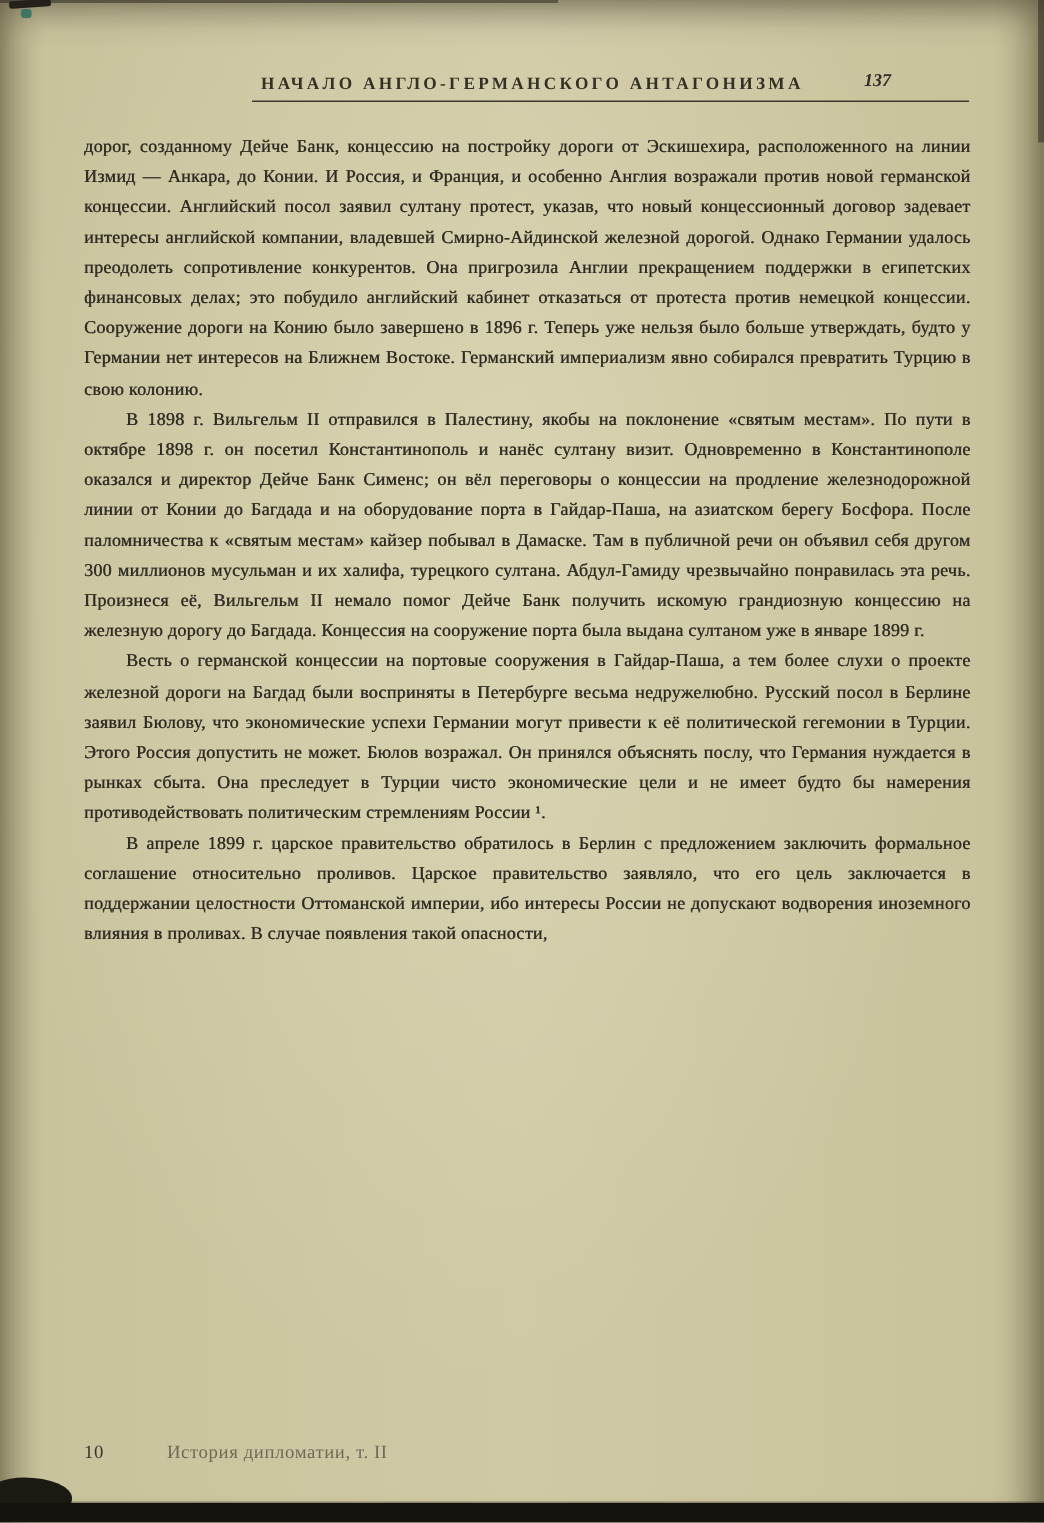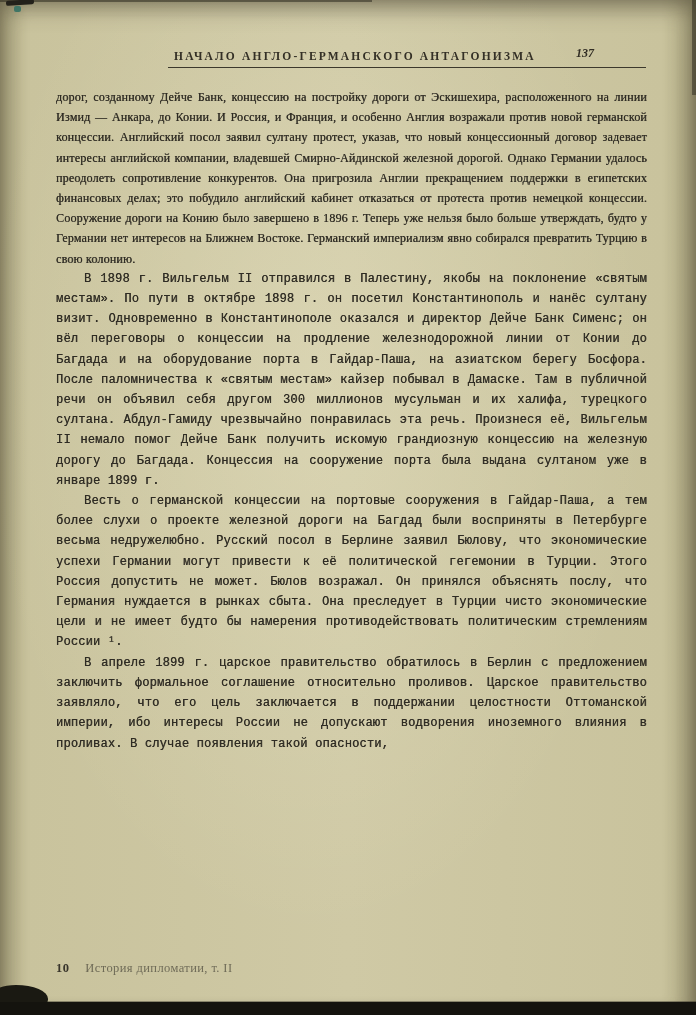--- a/index.html
+++ b/index.html
@@ -36,37 +36,37 @@
   .head-rule { position:absolute; left:112px; right:0; top:19px; border-top:1.6px solid #3c382c; }
 
   
   .textblock {
     position:absolute; left:56px; top:87px; width:591px;
     font-size:12px; line-height:20.2px; text-align:justify;
     letter-spacing:.2px; color:#2e2b23;
     text-shadow:.35px 0 0 rgba(46,43,35,.8);
   }
   .textblock p { text-indent:0; }
-  .textblock p.indent { text-indent:28px;font-family:Liberation Mono, monospace; }
+  .textblock p.indent { text-indent:28px; }
 
   
   .footnote {
     position:absolute; left:88px; top:934px; font-size:13.5px; color:#333028;
     text-shadow:.3px 0 0 rgba(46,43,35,.7);
   }
   .footnote .fn-marker { font-size:11px; vertical-align:2px; margin-right:4px; }
   .footnote .fn-author { font-style:italic; }
 
   
   .signature {
     position:absolute; left:56px; top:961px; font-size:12.5px;
     color:rgba(48,45,37,.8); letter-spacing:.4px;
   }
-  .sig-num { font-weight:bold; margin-right:16px; color:rgba(40,37,30,.9); }
-  .sig-title { opacity:.75; }
+  .sig-num { font-weight:normal; margin-right:16px; color:rgba(40,37,30,.9); }
+  .sig-title { opacity:.75;margin-left:26px; }
 
   
   .edge-bottom   { position:absolute; left:0; right:0; bottom:0; height:13px; background:#14130e; }
   .edge-bottom-2 { position:absolute; left:0; right:0; bottom:11px; height:3px; background:rgba(20,19,14,.35); }
   .blob-bottom-left { position:absolute; left:-8px; bottom:6px; width:56px; height:24px;
                       background:#1a1912; border-radius:45% 60% 40% 55%; }
   .edge-top-line { position:absolute; left:0; top:0; width:372px; height:2px; background:rgba(35,33,24,.5); }
   .corner-mark   { position:absolute; left:6px; top:0; width:28px; height:5px; background:#23211a;
                    transform:rotate(-4deg); border-radius:2px; }
   .teal-mark     { position:absolute; left:14px; top:6px; width:7px; height:6px; background:#2f6f62;

